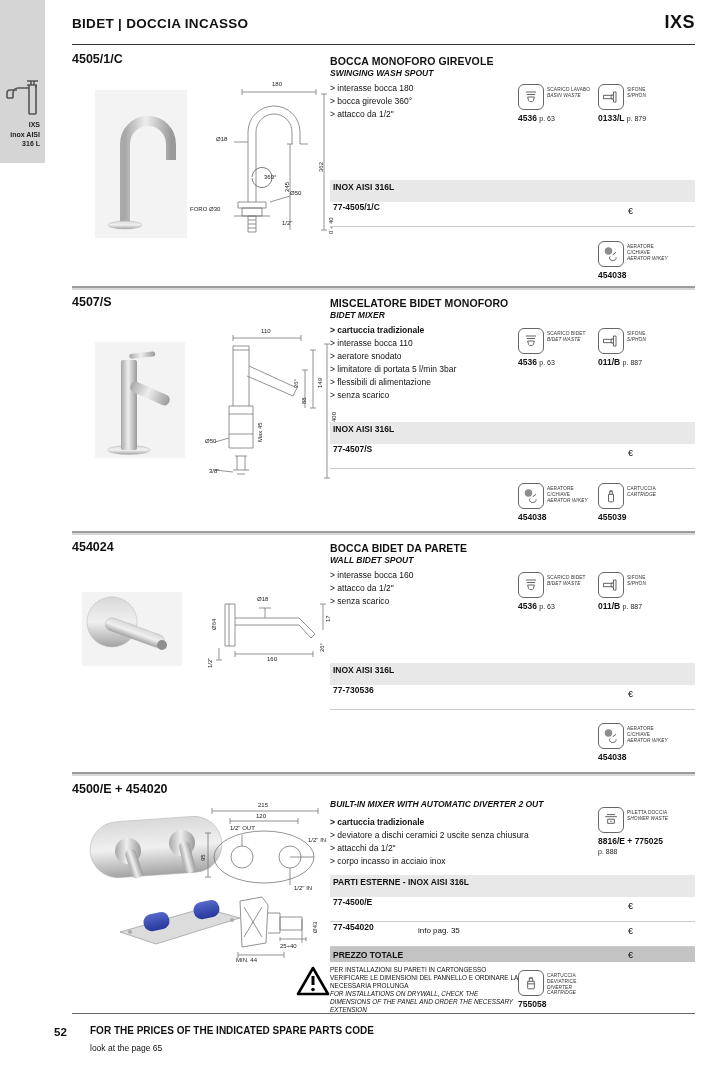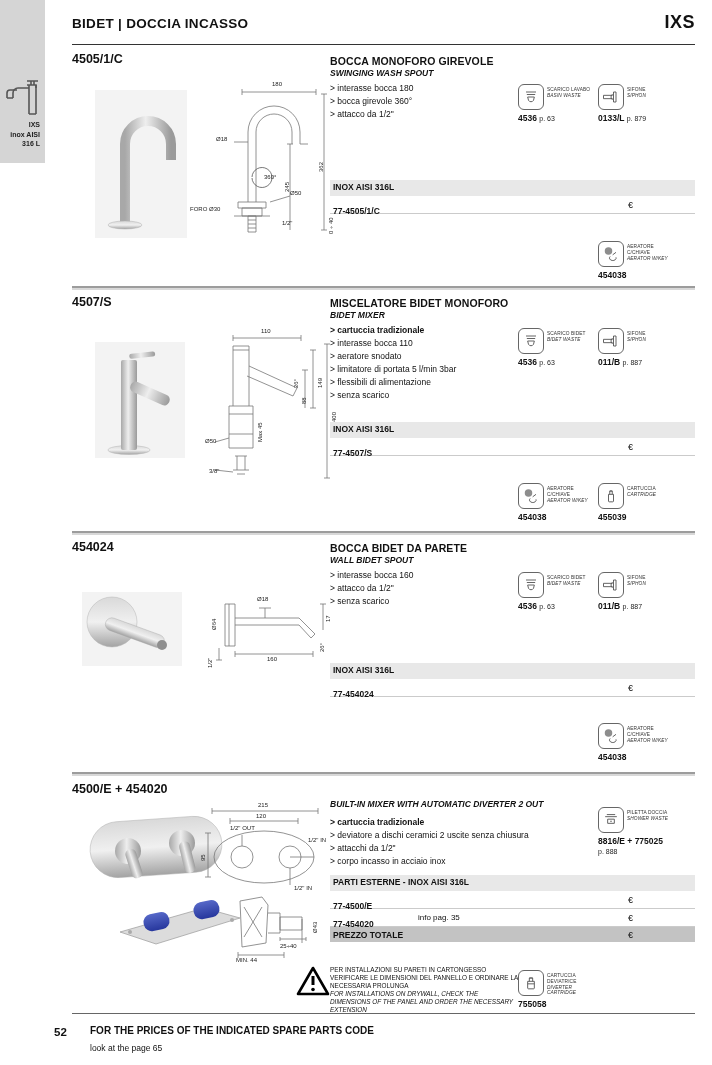--- a/index.html
+++ b/index.html
@@ -28,24 +28,24 @@
   .spare{position:absolute;width:80px;}
   .sp-top{display:flex;align-items:flex-start;}
   .icon-box{width:26px;height:26px;border:1.2px solid #666;border-radius:6px;background:#fff;
         flex:none;display:flex;align-items:center;justify-content:center;box-sizing:border-box;}
   .sp-lbl{font-size:4.8px;line-height:5.8px;padding:3px 0 0 3px;color:#333;letter-spacing:.1px;}
   .sp-lbl .en{display:block;font-style:italic;}
   .sp-code{margin-top:3px;font-size:8.5px;font-weight:bold;white-space:nowrap;}
   .sp-code .pg{font-weight:normal;font-size:7px;color:#222;}
   
   .ptable{position:absolute;width:365px;}
-  .bar{height:16px;background:#e8e8e8;font-size:8.5px;font-weight:bold;
+  .bar{height:22px;background:#e8e8e8;font-size:8.5px;font-weight:bold;
         padding:2px 0 0 3px;box-sizing:border-box;}
-  .prow{position:relative;height:18px;font-size:8.5px;font-weight:bold;
-        padding:10px 0 0 3px;border-bottom:1px solid #cbcbcb;box-sizing:border-box;}
+  .prow{position:relative;height:25px;font-size:8.5px;font-weight:bold;
+        padding:0 0 0 3px;border-bottom:1px solid #cbcbcb;box-sizing:border-box;}
   .prow .note{position:absolute;left:88px;top:4px;font-weight:normal;font-size:8px;}
   .eur{position:absolute;left:298px;top:4px;font-weight:normal;font-size:9px;}
   .total{position:relative;height:15px;background:#c3c3c3;font-size:8.5px;font-weight:bold;
         padding:3px 0 0 3px;box-sizing:border-box;}
   .total .eur{top:3px;}
   
   .divider{position:absolute;left:72px;width:623px;height:2px;background:#9c9c9c;border-bottom:2px solid #d8d8d8;}
   
   .warn-tri{position:absolute;}
   .warn-txt{position:absolute;width:190px;font-size:6.4px;line-height:8px;color:#111;}
@@ -354,21 +354,21 @@
           </svg>
         </div>
         <div class="sp-lbl"><span>SIFONE</span><span class="en">SIPHON</span></div>
       </div>
       <div class="sp-code"><span>011/B</span> <span class="pg">p. 887</span></div>
     </div>
 
     <div class="ptable" style="left:330px;top:123px">
       <div class="bar">INOX AISI 316L</div>
       <div class="prow">
-        <span>77-454024</span>
+        <span>77-730536</span>
         <span class="eur">€</span>
       </div>
     </div>
 
     <div class="spare" style="left:598px;top:183px">
       <div class="sp-top">
         <div class="icon-box">
           <svg width="20" height="20" viewBox="0 0 24 24">
             <circle cx="9" cy="8.5" r="4.5" fill="#8d8d8d"></circle>
             <path d="M11 15 a4 3 0 1 0 7 1 M14 13 l4 -3" stroke="#555" stroke-width="1.1" fill="none"></path>

